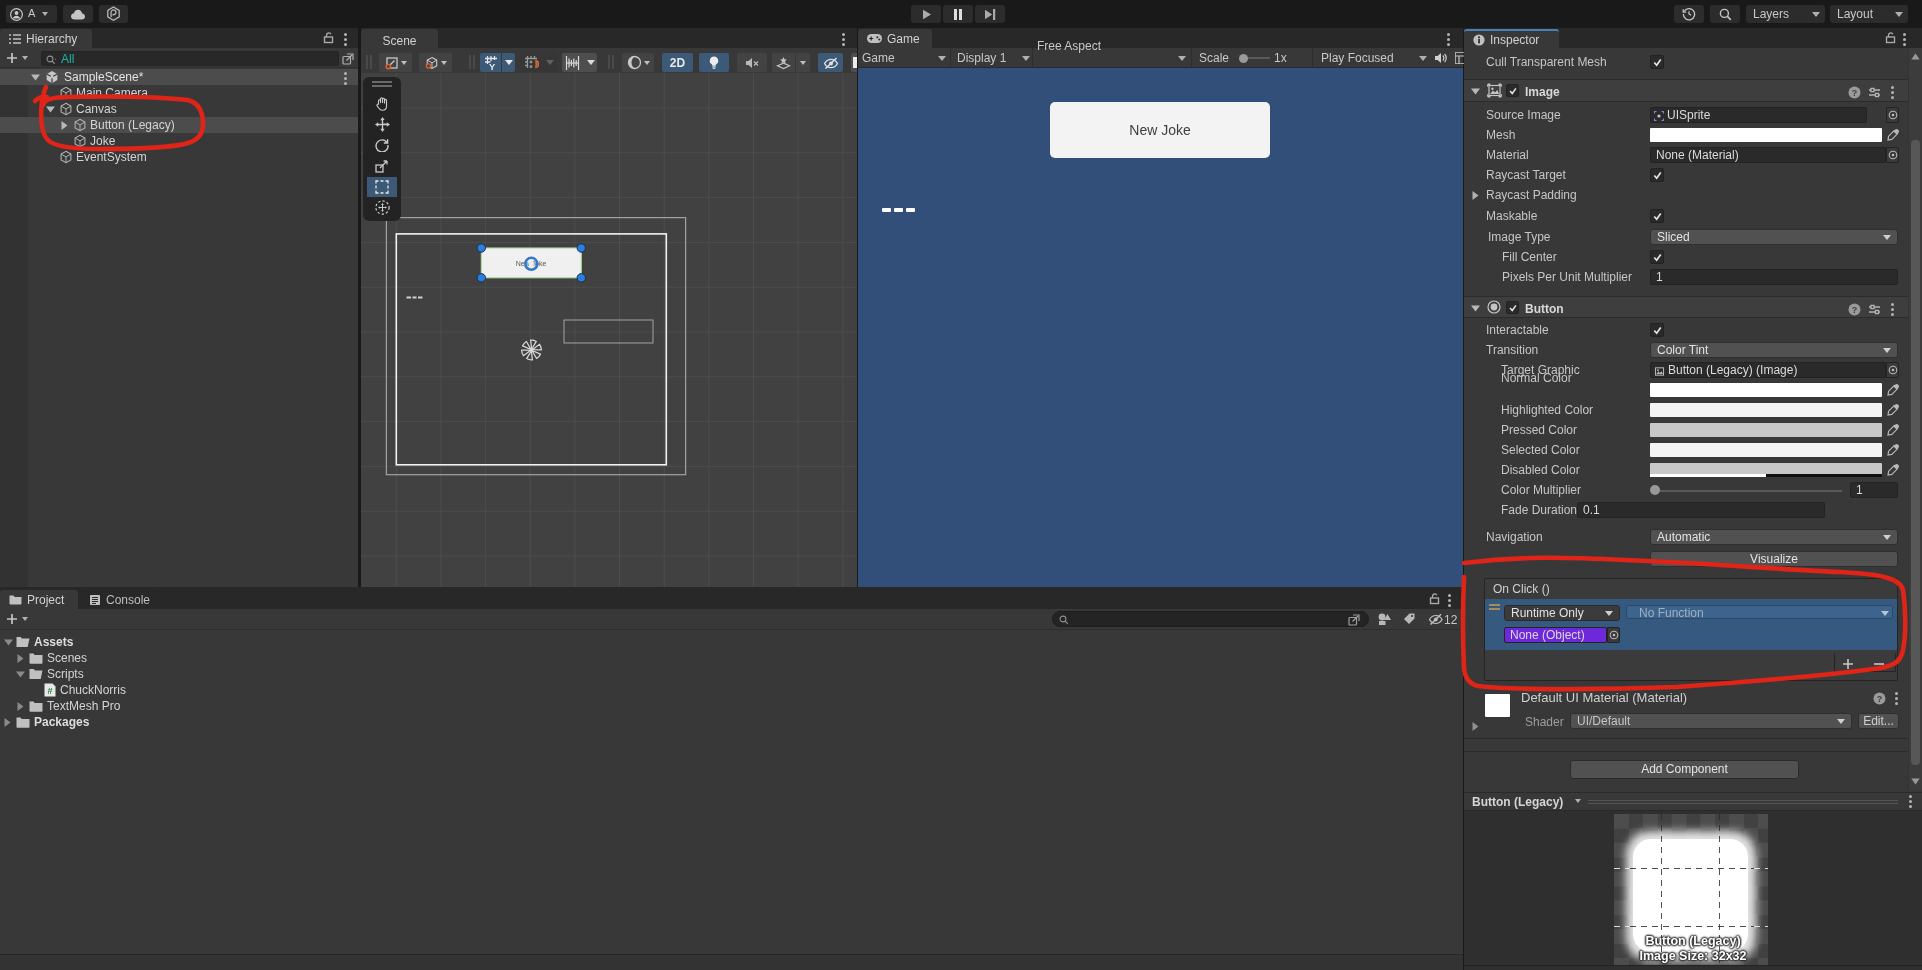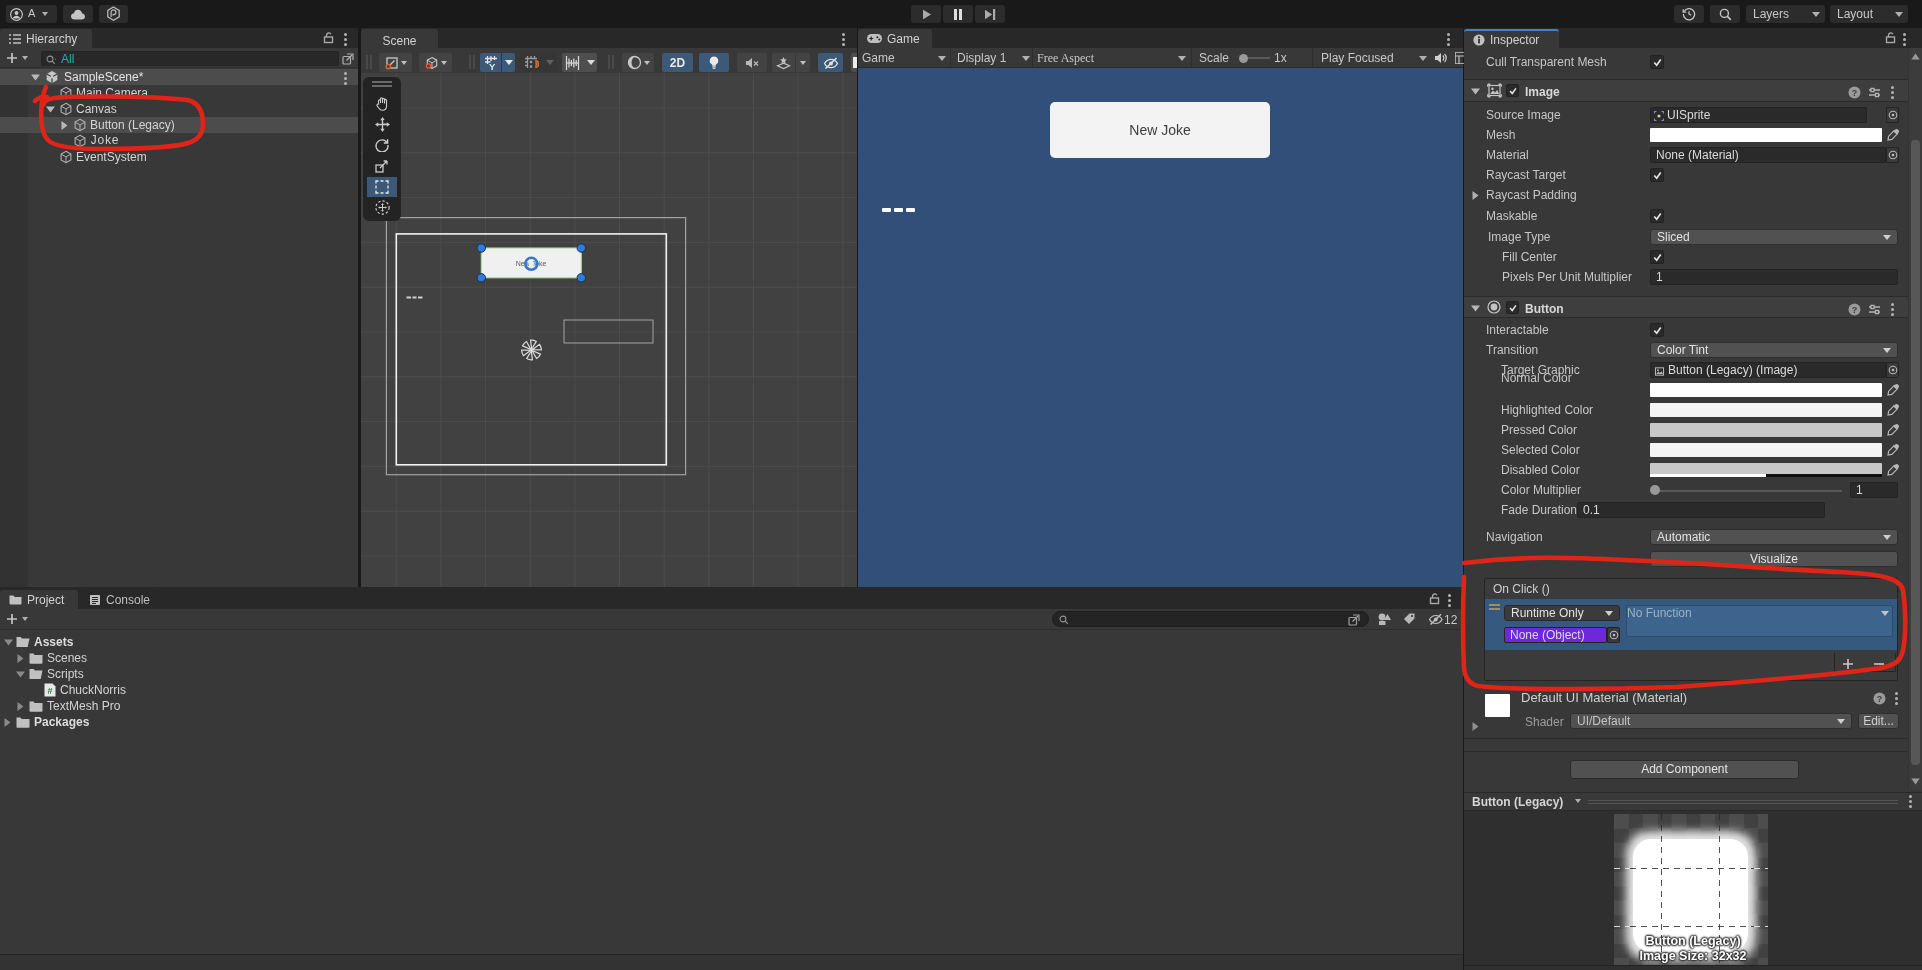--- a/index.html
+++ b/index.html
@@ -172,21 +172,21 @@
   <div class="treerow sel" style="left:0;top:117px;width:358px;">
     <svg class="ab" style="left:61px;top:4px;" width="7" height="9" viewBox="0 0 7 9">
         <path d="M.5 0v9L6.5 4.5z" fill="#b8b8b8"></path>
       </svg>
     <svg class="ab" style="left:73px;top:1px;" width="14" height="14" viewBox="0 0 16 16">
       <path d="M8 1.5l5.6 3.2v6.6L8 14.5l-5.6-3.2V4.7z" fill="none" stroke="#b4b4b4" stroke-width="1.2"></path>
       <path d="M2.4 4.7L8 7.9l5.6-3.2M8 14.5V7.9" fill="none" stroke="#b4b4b4" stroke-width="1.1"></path>
     </svg>
     <span style="position:absolute;left:90px;">Button (Legacy)</span>
   </div>
-  <div class="treerow" style="left:0;top:133px;width:358px;font-family:Liberation Mono, monospace;">
+  <div class="treerow" style="left:0;top:133px;width:358px;">
     <svg class="ab" style="left:73px;top:1px;" width="14" height="14" viewBox="0 0 16 16">
       <path d="M8 1.5l5.6 3.2v6.6L8 14.5l-5.6-3.2V4.7z" fill="none" stroke="#b4b4b4" stroke-width="1.2"></path>
       <path d="M2.4 4.7L8 7.9l5.6-3.2M8 14.5V7.9" fill="none" stroke="#b4b4b4" stroke-width="1.1"></path>
     </svg>
     <span style="position:absolute;left:90px;">Joke</span>
   </div>
   <div class="treerow" style="left:0;top:149px;width:358px;">
     <svg class="ab" style="left:59px;top:1px;" width="14" height="14" viewBox="0 0 16 16">
       <path d="M8 1.5l5.6 3.2v6.6L8 14.5l-5.6-3.2V4.7z" fill="none" stroke="#b4b4b4" stroke-width="1.2"></path>
       <path d="M2.4 4.7L8 7.9l5.6-3.2M8 14.5V7.9" fill="none" stroke="#b4b4b4" stroke-width="1.1"></path>
@@ -396,21 +396,21 @@
       <i></i>
     </div>
 
   <div class="ab" style="left:858px;top:48px;width:605px;height:20px;background:#383838;border-bottom:1px solid #2a2a2a;"></div>
   <div class="txt" style="left:862px;top:50px;">Game</div>
   <div class="caret" style="left:938px;top:56px;"></div>
   <div class="ab" style="left:950px;top:48px;width:1px;height:20px;background:#2e2e2e;"></div>
   <div class="txt" style="left:957px;top:50px;">Display 1</div>
   <div class="caret" style="left:1022px;top:56px;"></div>
   <div class="ab" style="left:1032px;top:48px;width:1px;height:20px;background:#2e2e2e;"></div>
-  <div class="txt" style="left:1037px;top:50px;font-family:Liberation Serif, serif;">Free Aspect</div>
+  <div class="txt" style="left:1037px;top:38px;">Free Aspect</div>
   <div class="caret" style="left:1178px;top:56px;"></div>
   <div class="ab" style="left:1191px;top:48px;width:1px;height:20px;background:#2e2e2e;"></div>
   <div class="txt" style="left:1199px;top:50px;">Scale</div>
   <div class="ab" style="left:1240px;top:57px;width:30px;height:2px;background:#5a5a5a;"></div>
   <div class="ab" style="left:1239px;top:53.5px;width:9px;height:9px;border-radius:50%;background:#999;"></div>
   <div class="txt" style="left:1274px;top:50px;">1x</div>
   <div class="ab" style="left:1312px;top:48px;width:1px;height:20px;background:#2e2e2e;"></div>
   <div class="txt" style="left:1321px;top:50px;">Play Focused</div>
   <div class="caret" style="left:1419px;top:56px;"></div>
   <svg class="ab" style="left:1434px;top:52px;" width="14" height="12" viewBox="0 0 14 12">
@@ -654,21 +654,21 @@
   <div class="ab" style="left:1650px;top:551px;width:248px;height:16px;background:#515151;border:1px solid #2f2f2f;border-radius:3px;font-size:12px;color:#e2e2e2;text-align:center;line-height:14px;">Visualize</div>
 </div>
 <div id="insp2">
 
   <div class="ab" style="left:1484px;top:578px;width:414px;height:103px;background:#3b3b3b;border:1px solid #242424;border-radius:2px;"></div>
   <div class="lbl" style="left:1493px;top:581px;color:#d0d0d0;">On Click ()</div>
   <div class="ab" style="left:1485px;top:599px;width:412px;height:51px;background:#35597f;"></div>
   <div class="ab" style="left:1489px;top:604px;width:11px;height:2px;background:#a58a5a;"></div>
   <div class="ab" style="left:1489px;top:608px;width:11px;height:2px;background:#a58a5a;"></div>
   <div class="dd" style="left:1504px;top:605px;width:116px;background:#3b3b3b;border-color:#2a2a2a;">Runtime Only</div>
-  <div class="ab" style="left:1626px;top:605px;width:267px;height:32px;background:#3d648c;border:1px solid #2c4a6b;border-radius:2px;font-size:12px;color:#9fb0c2;line-height:14px;padding:0 0;">No Function</div>
+  <div class="ab" style="left:1626px;top:605px;width:267px;height:14px;background:#3d648c;border:1px solid #2c4a6b;border-radius:2px;font-size:12px;color:#9fb0c2;line-height:14px;padding:0 12px;">No Function</div>
   <div class="caret" style="left:1881px;top:611px;border-top-color:#b9c4d2;"></div>
   <div class="fld" style="left:1504px;top:627px;width:103px;background:#6d28d9;">
       <span style="position:absolute;left:5px;">None (Object)</span>
     </div>
   <div class="ab" style="left:1607px;top:627px;width:13px;height:16px;background:#3a3a3a;border:1px solid #232323;border-radius:0 2px 2px 0;"></div>
   <svg class="ab" style="left:1609px;top:630px;" width="10" height="10" viewBox="0 0 10 10">
       <circle cx="5" cy="5" r="3.8" fill="none" stroke="#b8b8b8" stroke-width="1.1"></circle>
       <circle cx="5" cy="5" r="1.3" fill="#b8b8b8"></circle>
     </svg>
   <div class="ab" style="left:1834px;top:653px;width:62px;height:19px;background:#3b3b3b;border:1px solid #242424;border-radius:0 0 2px 2px;border-top:none;"></div>

